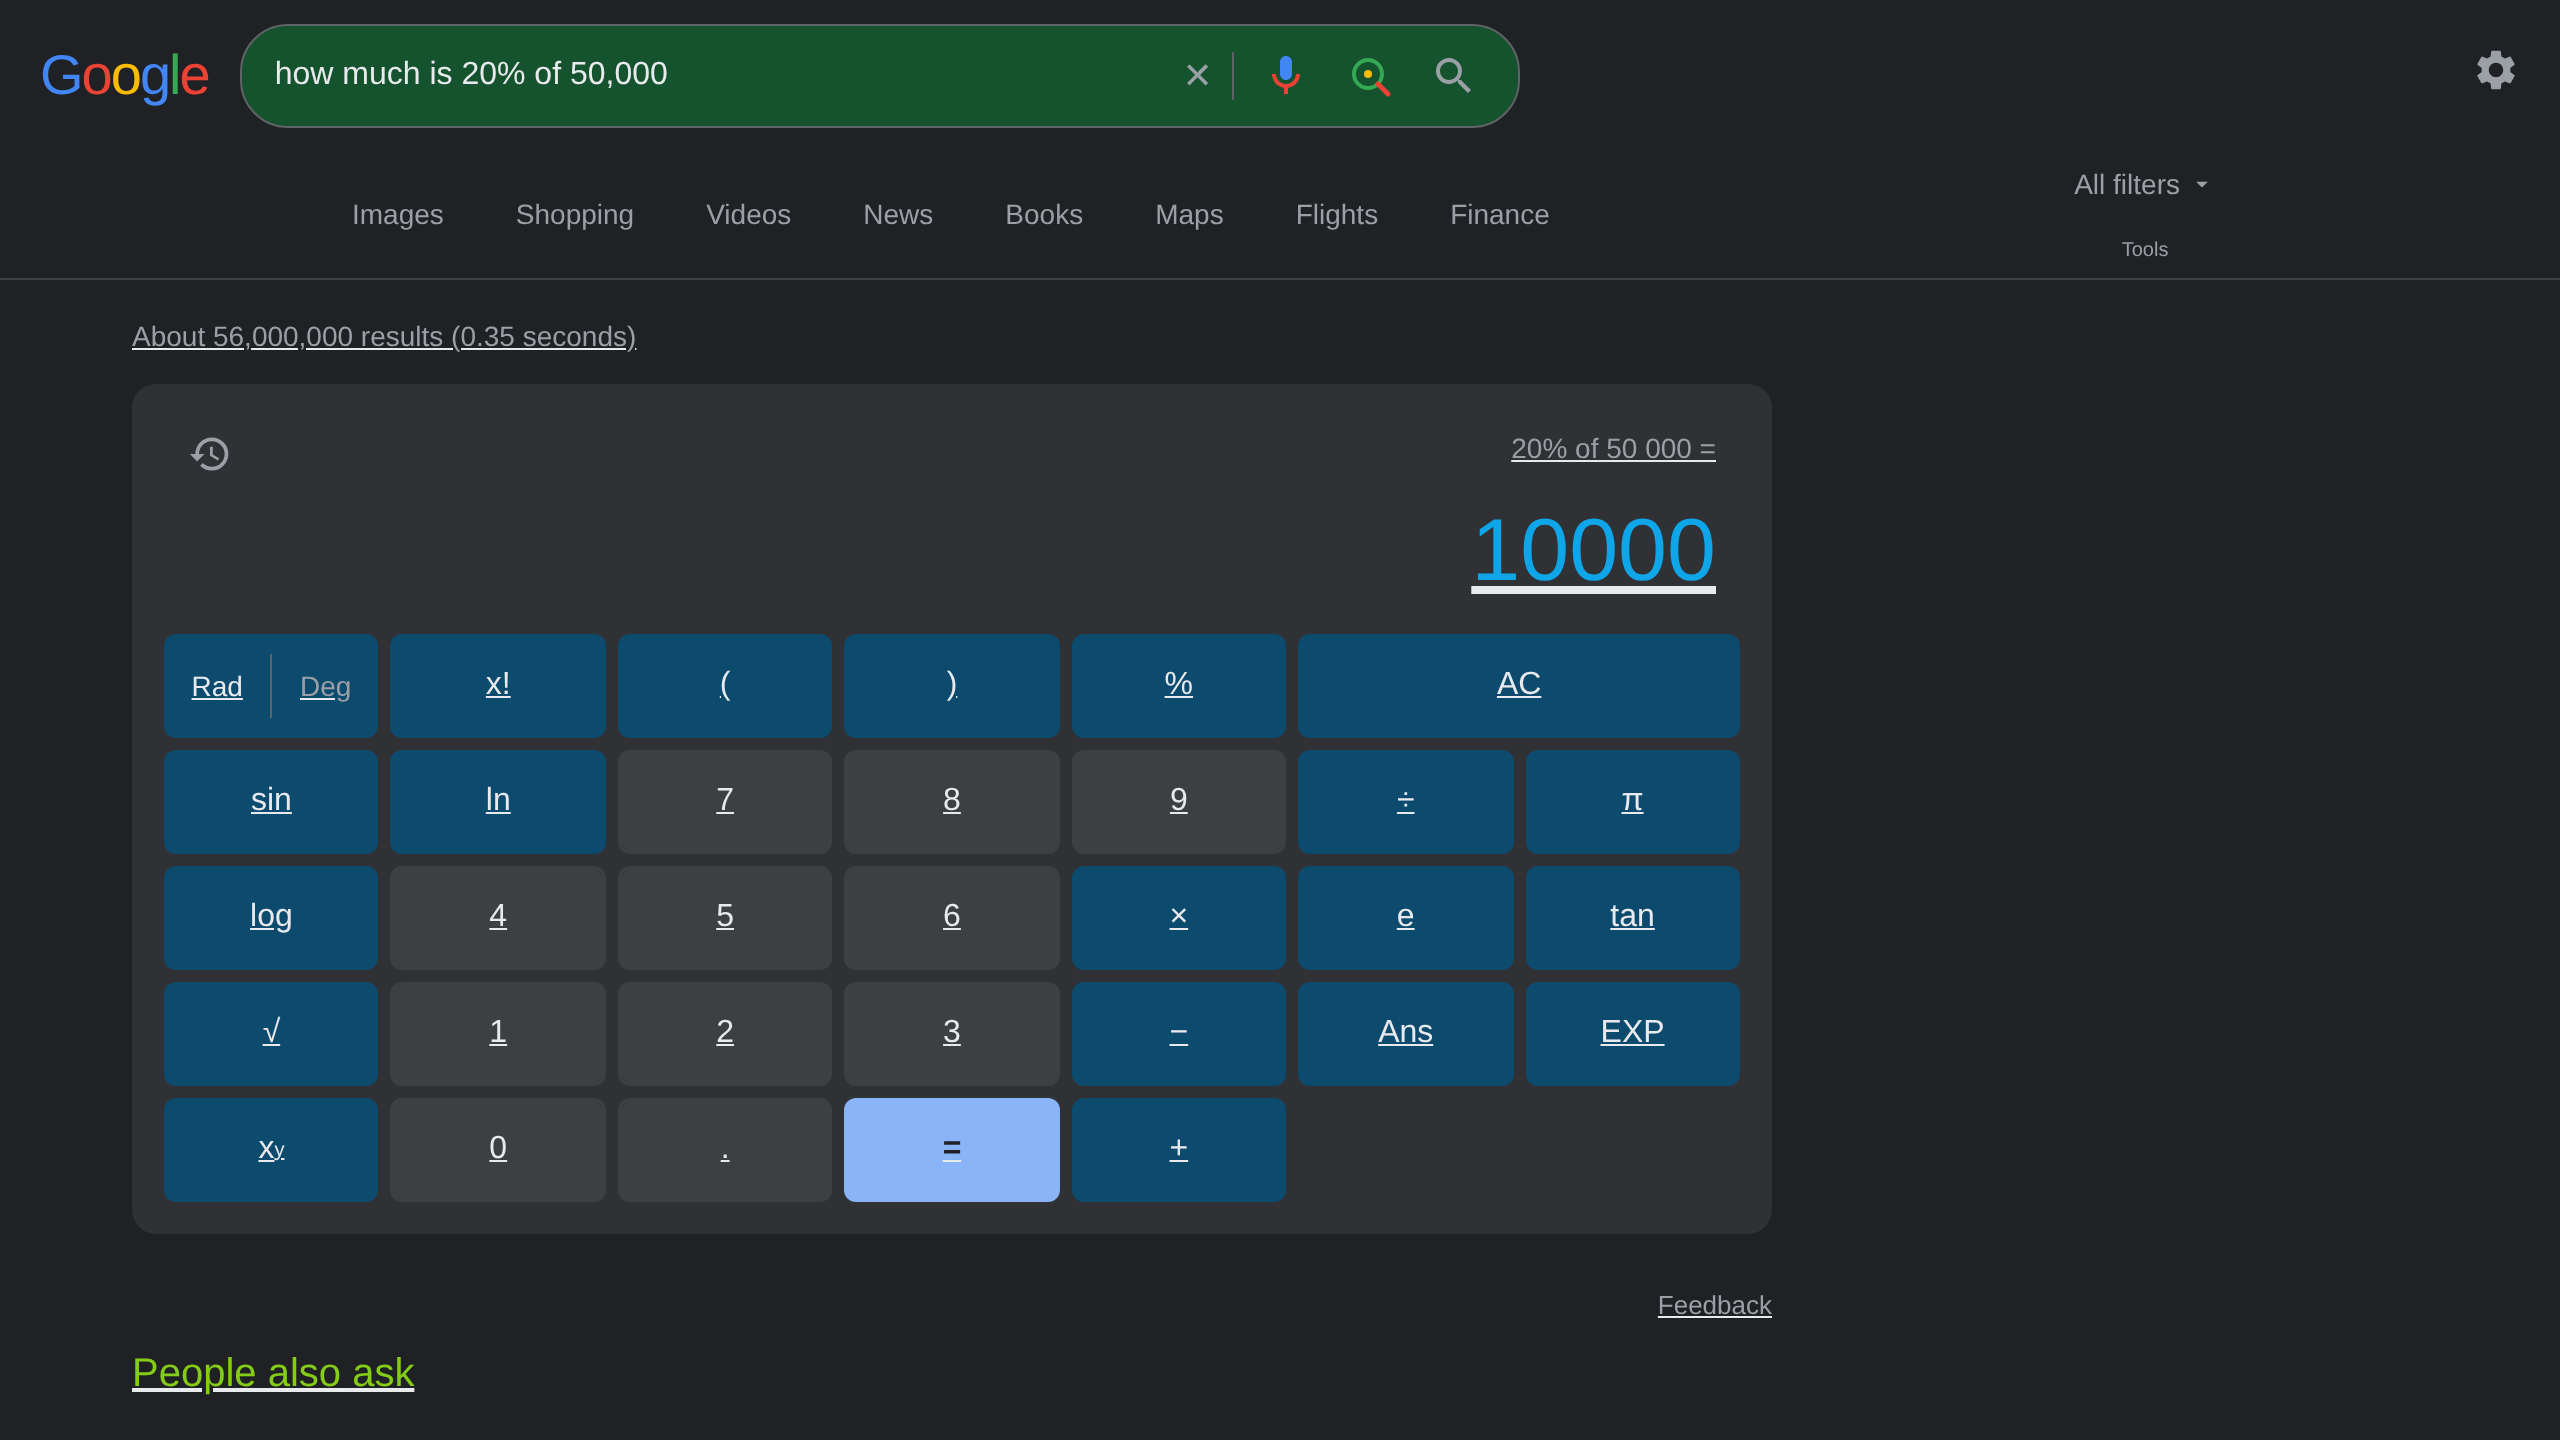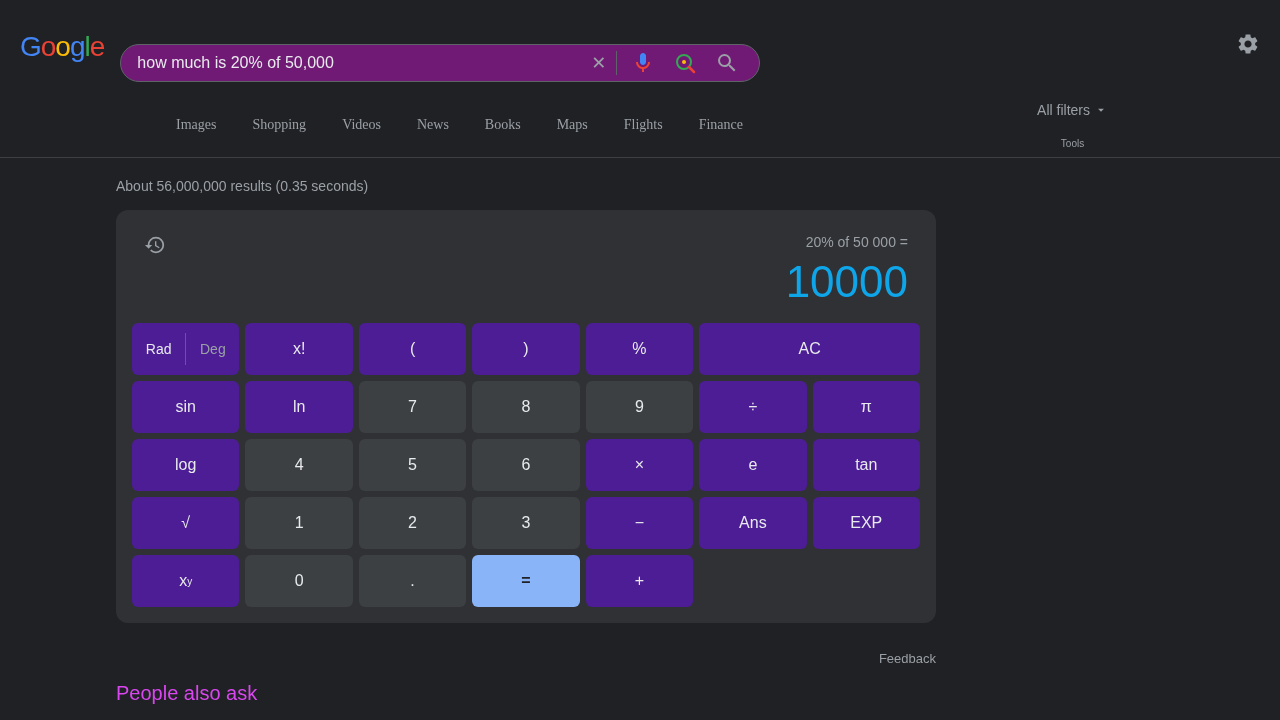--- a/index.html
+++ b/index.html
@@ -29,29 +29,28 @@
     .logo-g { color: #4285f4; }
     .logo-o1 { color: #ea4335; }
     .logo-o2 { color: #fbbc05; }
     .logo-g2 { color: #4285f4; }
     .logo-l { color: #34a853; }
     .logo-e { color: #ea4335; }
 
     .search-bar {
       display: flex;
       align-items: center;
-      background: #701a75;
+      background: #14532d;
       border-radius: 24px;
       padding: 0 16px;
-      height: 38px;
+      height: 52px;
       flex: 1;
       max-width: 640px;
       border: 1px solid #5f6368;
       gap: 10px;
-      margin-top: 32px;
     }
     .search-input {
       flex: 1;
       background: transparent;
       border: none;
       color: #e8eaed;
       font-size: 16px;
       outline: none;
     }
     .search-icon-btn {
@@ -104,21 +103,20 @@
       padding: 10px 16px;
       font-size: 14px;
       color: #9aa0a6;
       cursor: pointer;
       border-radius: 4px 4px 0 0;
       white-space: nowrap;
       border: none;
       background: none;
       border-bottom: 3px solid transparent;
       margin-bottom: -1px;
-      font-family: Liberation Serif, serif;
     }
 
     .nav-right {
       margin-left: auto;
       display: flex;
       align-items: center;
       gap: 4px;
       font-size: 14px;
       color: #9aa0a6;
       flex-direction: column;
@@ -138,21 +136,22 @@
       background: none;
       border: none;
       color: #9aa0a6;
       cursor: pointer;
       font-size: 10px;
       padding: 8px 12px;
     }
 
     
     .main {
-      padding: 20px 116px;
+      padding: 20px 66px;
+      text-decoration: underline;
     }
     .results-count {
       font-size: 14px;
       color: #9aa0a6;
       margin-bottom: 16px;
     }
 
     
     .calculator {
       background: #303134;
@@ -173,21 +172,21 @@
       cursor: pointer;
       color: #9aa0a6;
       font-size: 20px;
     }
     .calc-result-area {
       text-align: right;
     }
     .calc-expression {
       font-size: 14px;
       color: #9aa0a6;
-      margin-bottom: 7px;
+      margin-bottom: 19px;
     }
     .calc-answer {
       font-size: 44px;
       color: #0ea5e9;
       font-weight: 300;
     }
 
     
     .keypad {
       display: grid;
@@ -201,21 +200,21 @@
       color: #e8eaed;
       font-size: 16px;
       padding: 14px 8px;
       cursor: pointer;
       text-align: center;
       min-height: 52px;
       display: flex;
       align-items: center;
       justify-content: center;
     }
-    .calc-btn.dark { background: #4c1d95; }
+    .calc-btn.dark { background: #0c4a6e; }
     .calc-btn.equals {
       background: #8ab4f8;
       color: #202124;
       font-weight: 600;
     }
     .calc-btn.rad-deg {
       display: flex;
       align-items: center;
       gap: 0;
       padding: 0;
@@ -249,21 +248,21 @@
     }
     .feedback-link {
       cursor: pointer;
       color: #9aa0a6;
       text-decoration: none;
     }
 
     
     .people-also-ask {
       font-size: 20px;
-      color: #d946ef;
+      color: #84cc16;
       margin-top: 8px;
     }
 
     
     sup { font-size: 10px; }
   </style>
 </head>
 <body>
 
 <div class="header">

